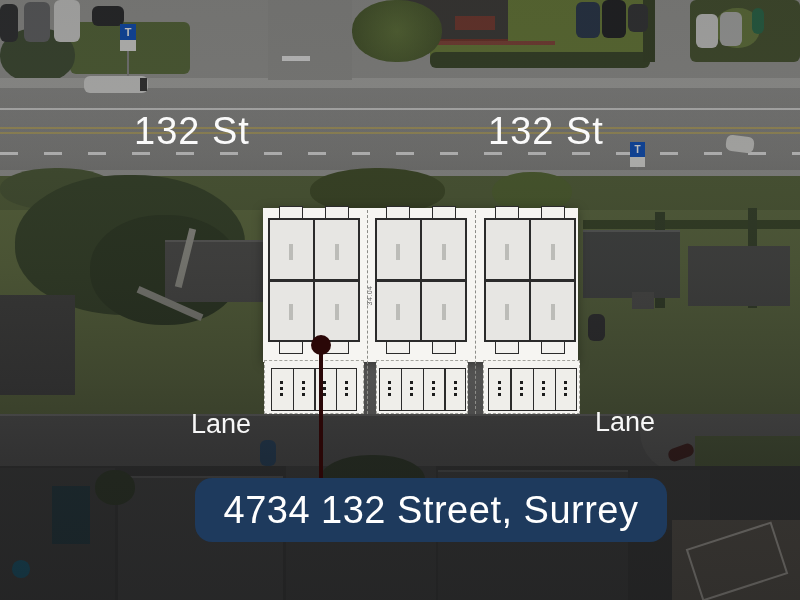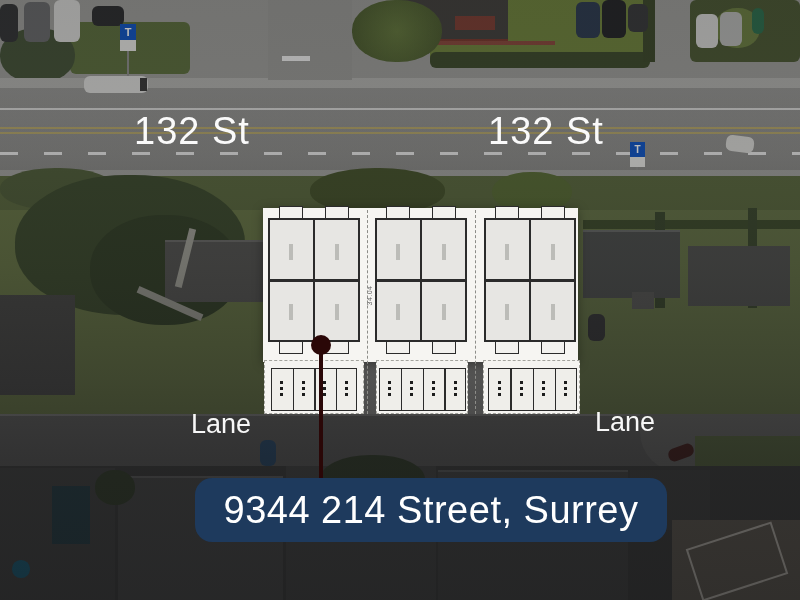--- a/index.html
+++ b/index.html
@@ -227,21 +227,21 @@
       <div class="door" style="left: 256.875px; top: 173px;"></div>
       <div class="door" style="left: 279.125px; top: 173px;"></div>
       <div class="door" style="left: 301.375px; top: 173px;"></div>
       <div class="dashv" style="left: 104px; top: 2px; height: 204px;"></div>
       <div class="dashv" style="left: 212px; top: 2px; height: 204px;"></div>
     </div>
 
   <div id="marker-dot" style="background: rgb(42, 7, 7);"></div>
   <div id="marker-line" style="background: rgb(42, 7, 7);"></div>
   <div id="banner" style="background: rgb(30, 58, 93); color: rgb(255, 255, 255);">
-    <span>9344 214 Street, Surrey</span>
+    <span>4734 132 Street, Surrey</span>
   </div>
 
   <div class="street-label" style="left:192px;top:131px;">132 St</div>
   <div class="street-label" style="left:546px;top:131px;">132 St</div>
   <div class="lane-label" style="left:221px;top:424px;">Lane</div>
   <div class="lane-label" style="left:625px;top:422px;">Lane</div>
 
 </div>
 
 </body></html>

